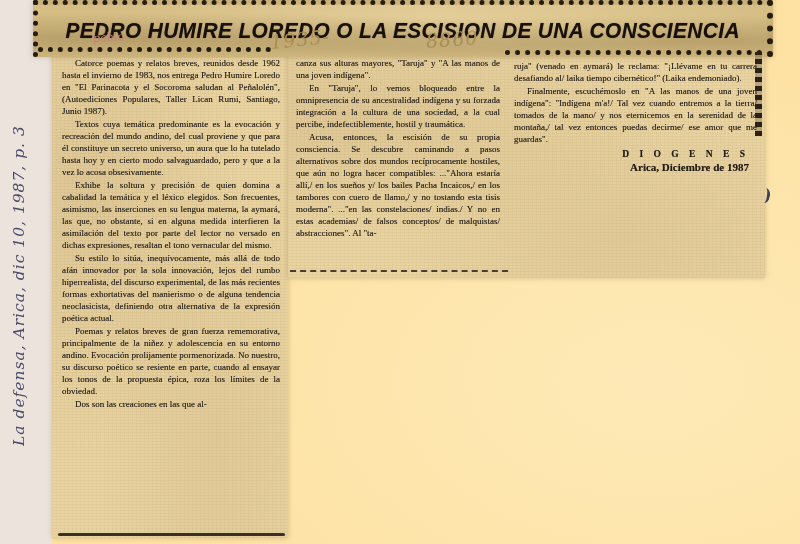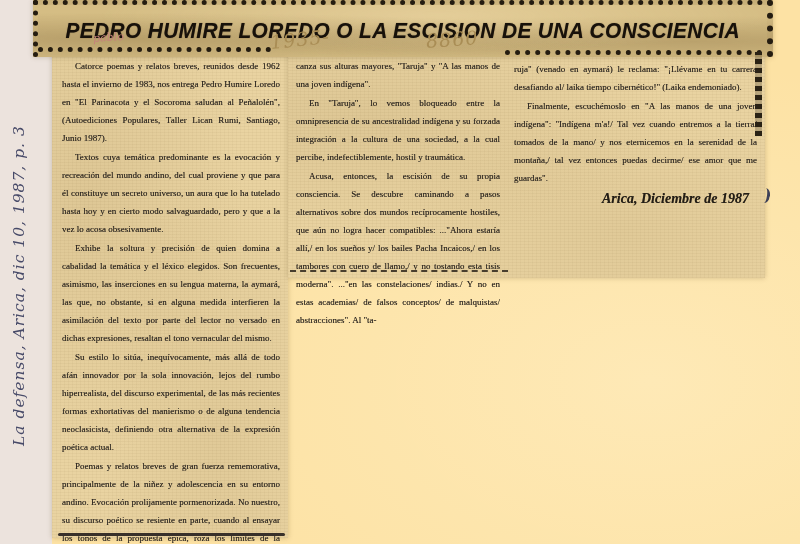--- a/index.html
+++ b/index.html
@@ -46,31 +46,31 @@
   }
   .dotline{position:absolute;height:0;border-top:5px dotted #241c10;}
   .dot-left{left:38px;top:47px;width:233px;}
   .dot-right{left:505px;top:50px;width:257px;}
   .edge-remnant{position:absolute;left:755px;top:52px;width:7px;height:84px;
     background:repeating-linear-gradient(0deg,#2a2214 0 5px, rgba(42,34,20,.25) 5px 9px);}
   .col1-paper{left:52px;top:52px;width:236px;height:486px;}
   .col23-paper{left:288px;top:52px;width:477px;height:226px;}
   .coltext{
     position:absolute;color:#2c2620;
-    font-size:9px;line-height:18px;text-align:justify;
+    font-size:9px;line-height:12px;text-align:justify;
     text-shadow:0 0 .6px rgba(44,38,32,.6);
   }
   .coltext p{margin:0 0 1px 0;text-indent:13px;}
   .coltext p.cont{text-indent:0;}
   #col1{left:62px;top:57px;width:218px;height:478px;}
   #col2{left:296px;top:57px;width:204px;height:212px;}
   #col3{left:514px;top:60px;width:243px;height:210px;}
   .sig-block{margin-top:3px;text-align:right;padding-right:8px;}
   .sig-name{font-weight:bold;letter-spacing:4px;font-size:9.5px;color:#231d15;}
-  .sig-date{font-weight:bold;font-size:14px;color:#231d15;margin-top:1px;font-style:italic;}
+  .sig-date{font-weight:bold;font-size:11px;color:#231d15;margin-top:1px;}
   .col2-endline{position:absolute;left:290px;top:270px;width:218px;height:0;
     border-top:2px dashed #483e2e;}
   .col1-endline{position:absolute;left:58px;top:533px;width:227px;height:3px;
     background:#38302a;border-radius:2px;}
   
   .hand{position:absolute;font-family:"DejaVu Serif", serif;font-style:italic;}
   .margin-note{
     left:10px;top:446px;width:432px;height:30px;
     transform:rotate(-90deg);transform-origin:0 0;
     font-size:15.5px;color:#474a68;letter-spacing:1px;white-space:nowrap;
@@ -108,20 +108,21 @@
 <div class="coltext" id="col2">
   <p class="cont">canza sus alturas mayores, "Taruja" y "A las manos de una joven indígena".</p>
   <p>En "Taruja", lo vemos bloqueado entre la omnipresencia de su ancestralidad indígena y su forzada integración a la cultura de una sociedad, a la cual percibe, indefectiblemente, hostil y traumática.</p>
   <p>Acusa, entonces, la escisión de su propia consciencia. Se descubre caminando a pasos alternativos sobre dos mundos recíprocamente hostiles, que aún no logra hacer compatibles: ..."Ahora estaría allí,/ en los sueños y/ los bailes Pacha Incaicos,/ en los tambores con cuero de llamo,/ y no tostando esta tisis moderna". ..."en las constelaciones/ indias./ Y no en estas academias/ de falsos conceptos/ de malquistas/ abstracciones". Al "ta-</p>
 </div>
 
 <div class="coltext" id="col3">
   <p class="cont">ruja" (venado en aymará) le reclama: "¡Llévame en tu carrera desafiando al/ laika tiempo cibernético!" (Laika endemoniado).</p>
   <p>Finalmente, escuchémoslo en "A las manos de una joven indígena": "Indígena m'a!/ Tal vez cuando entremos a la tierra/ tomados de la mano/ y nos eternicemos en la serenidad de la montaña,/ tal vez entonces puedas decirme/ ese amor que me guardas".</p>
   <div class="sig-block">
+    <div class="sig-name">D I O G E N E S</div>
     <div class="sig-date">Arica, Diciembre de 1987</div>
   </div>
 </div>
 
 <div class="col2-endline"></div>
 <div class="col1-endline"></div>
 
 <div class="hand margin-note">La defensa, Arica, dic 10, 1987,  p. 3</div>
 <div class="hand name-note">pablo</div>
 <div class="hand num-left">1935-</div>

